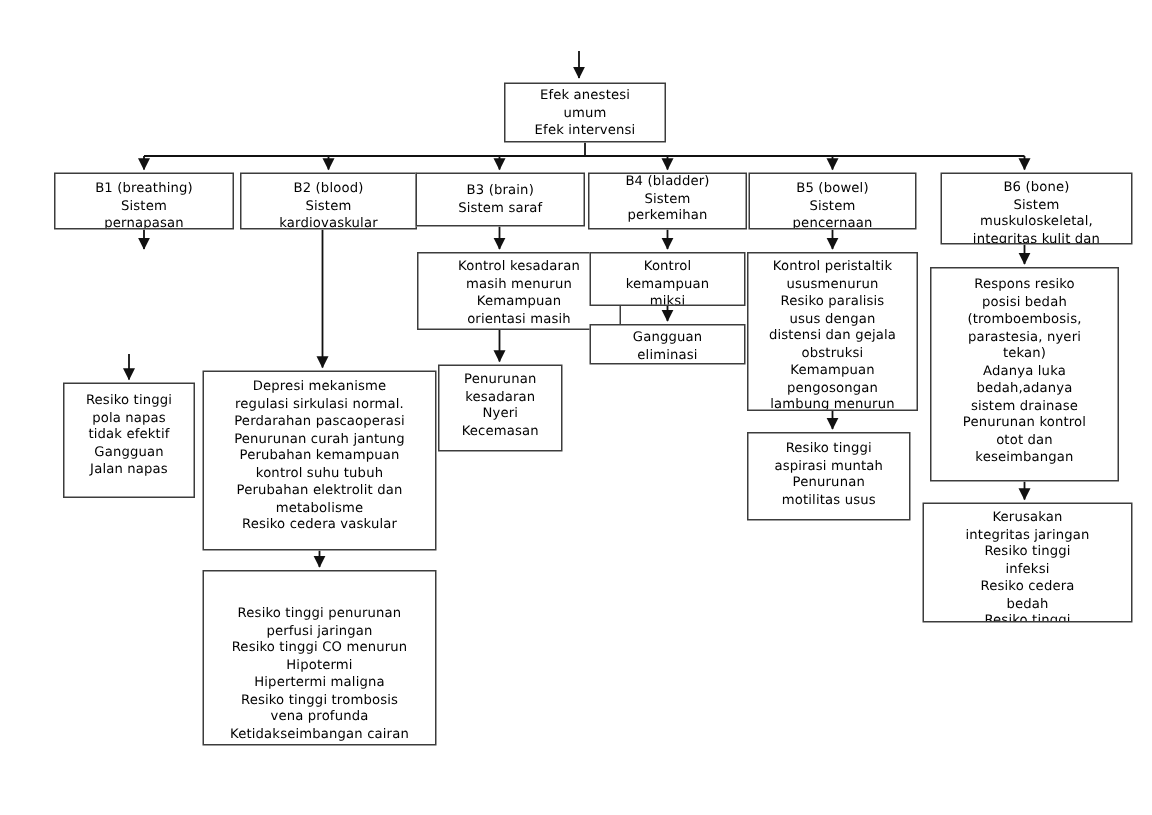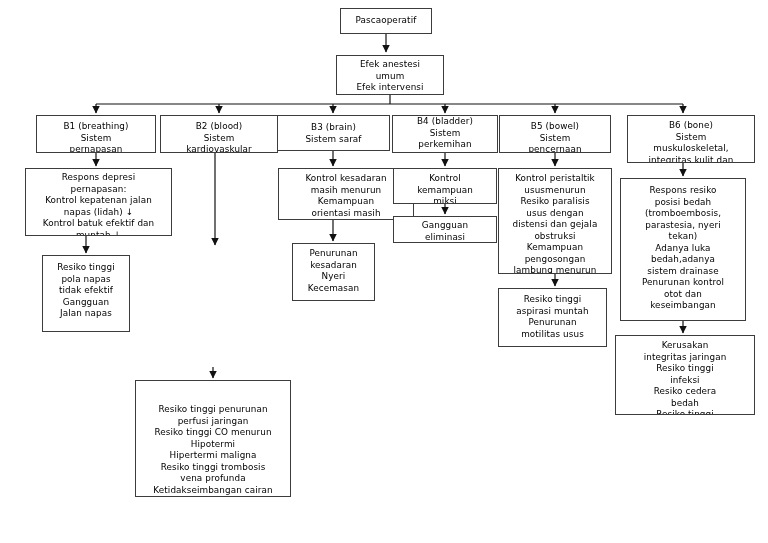--- a/index.html
+++ b/index.html
@@ -63,44 +63,46 @@
       <line x1="445" y1="204" x2="445" y2="214" marker-end="url(#arrow)"></line>
 
       <line x1="555" y1="153" x2="555" y2="166" marker-end="url(#arrow)"></line>
       <line x1="555" y1="274" x2="555" y2="286" marker-end="url(#arrow)"></line>
 
       <line x1="683" y1="163" x2="683" y2="176" marker-end="url(#arrow)"></line>
       <line x1="683" y1="321" x2="683" y2="333" marker-end="url(#arrow)"></line>
     </g>
   </svg>
 
-  <div class="box" style="left:340px;top:8px;width:92px;height:26px;padding-top:6px;">Pascaoperatif</div>
 
   <div class="box" style="left:336px;top:55px;width:108px;height:40px;padding-top:3px;">Efek anestesi
 umum
 Efek intervensi</div>
 
   <div class="box" style="left:36px;top:115px;width:120px;height:38px;padding-top:5px;">B1 (breathing)
 Sistem
 pernapasan</div>
-  <div class="box" style="left:25px;top:168px;width:147px;height:68px;padding-top:3px;">Respons depresi
-pernapasan:
-Kontrol kepatenan jalan
-napas (lidah) ↓
-Kontrol batuk efektif dan
-muntah ↓</div>
   <div class="box" style="left:42px;top:255px;width:88px;height:77px;padding-top:6px;">Resiko tinggi
 pola napas
 tidak efektif
 Gangguan
 Jalan napas</div>
 
   <div class="box" style="left:160px;top:115px;width:118px;height:38px;padding-top:5px;">B2 (blood)
 Sistem
 kardiovaskular</div>
+  <div class="box" style="left:135px;top:247px;width:156px;height:120px;padding-top:5px;">Depresi mekanisme
+regulasi sirkulasi normal.
+Perdarahan pascaoperasi
+Penurunan curah jantung
+Perubahan kemampuan
+kontrol suhu tubuh
+Perubahan elektrolit dan
+metabolisme
+Resiko cedera vaskular</div>
   <div class="box" style="left:135px;top:380px;width:156px;height:117px;padding-top:23px;">Resiko tinggi penurunan
 perfusi jaringan
 Resiko tinggi CO menurun
 Hipotermi
 Hipertermi maligna
 Resiko tinggi trombosis
 vena profunda
 Ketidakseimbangan cairan
 dan elektrolit</div>
 

